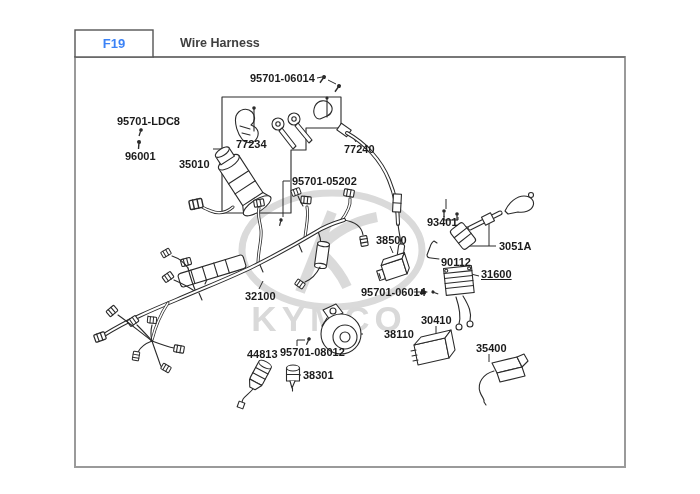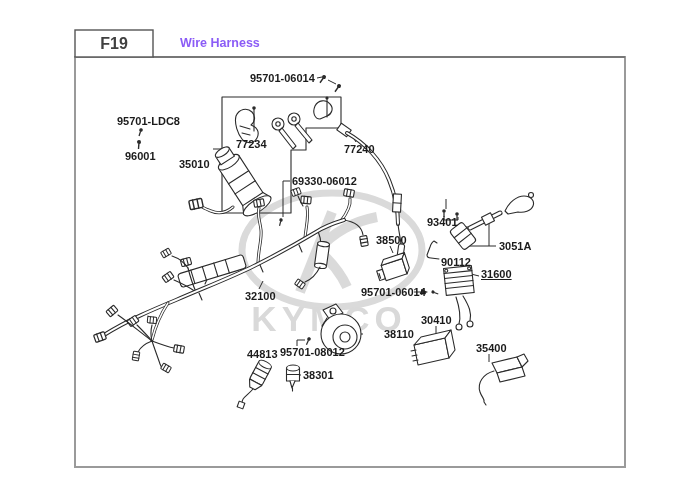--- a/index.html
+++ b/index.html
@@ -3,25 +3,25 @@
 <meta charset="utf-8">
 <style>
   html,body { margin:0; padding:0; background:#fff; }
   .page {
     position:relative; width:700px; height:494px; background:#ffffff;
     font-family:"Liberation Sans", sans-serif; overflow:hidden;
   }
   .hdr-code {
     position:absolute; left:75px; top:30px; width:78px; height:27px;
     display:flex; align-items:center; justify-content:center;
-    font-weight:bold; font-size:16px; color:#404040;
+    font-weight:bold; font-size:13px; color:#3b82f6;
   }
   .hdr-title {
     position:absolute; left:180px; top:36px;
-    font-weight:bold; font-size:12.5px; color:#8b5cf6;
+    font-weight:bold; font-size:12.5px; color:#404040;
   }
   .footer-page {
     position:absolute; left:0; top:470px; width:700px; text-align:center;
     font-weight:bold; font-size:11px; color:#333;
   }
   .part-label {
     position:absolute; font-weight:bold; font-size:11px; color:#1b1b1b;
     white-space:nowrap; line-height:12px;
   }
   svg.canvas { position:absolute; left:0; top:0; }
@@ -363,21 +363,21 @@
 
   <div class="hdr-code">F19</div>
   <div class="hdr-title">Wire Harness</div>
 
   <div class="part-label" style="left:250px; top:72px;">95701-06014</div>
   <div class="part-label" style="left:236px; top:98px;margin-top:40px;">77234</div>
   <div class="part-label" style="left:117px; top:115px;">95701-LDC8</div>
   <div class="part-label" style="left:179px; top:158px;text-align:right;">35010</div>
   <div class="part-label" style="left:125px; top:150px;">96001</div>
   <div class="part-label" style="left:344px; top:143px;">77240</div>
-  <div class="part-label" style="left:292px; top:175px;">69330-06012</div>
+  <div class="part-label" style="left:292px; top:175px;">95701-05202</div>
   <div class="part-label" style="left:427px; top:187px;margin-top:29px;">93401</div>
   <div class="part-label" style="left:376px; top:234px;">38500</div>
   <div class="part-label" style="left:499px; top:240px;">3051A</div>
   <div class="part-label" style="left:441px; top:256px;">90112</div>
   <div class="part-label" style="left:481px; top:268px;text-decoration:underline;">31600</div>
   <div class="part-label" style="left:361px; top:286px;">95701-06014</div>
   <div class="part-label" style="left:245px; top:290px;">32100</div>
   <div class="part-label" style="left:421px; top:314px;">30410</div>
   <div class="part-label" style="left:384px; top:328px;">38110</div>
   <div class="part-label" style="left:476px; top:342px;">35400</div>

